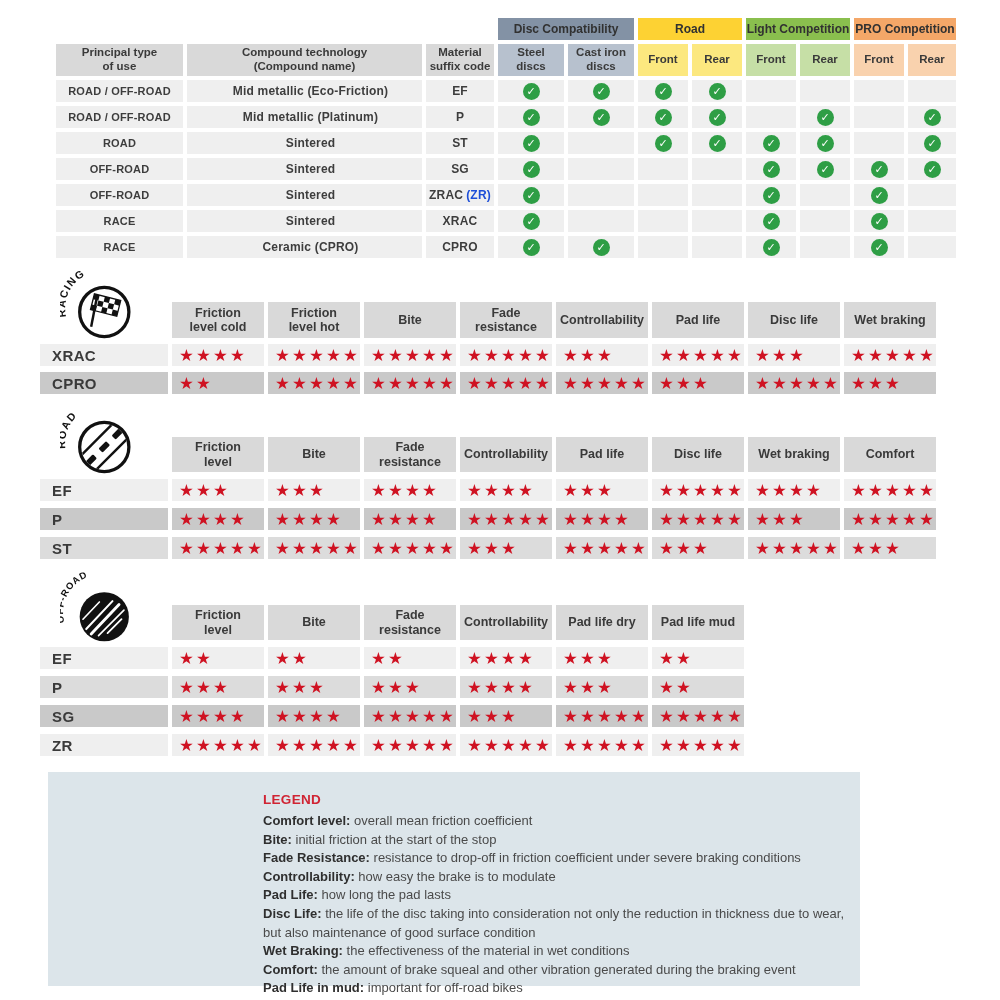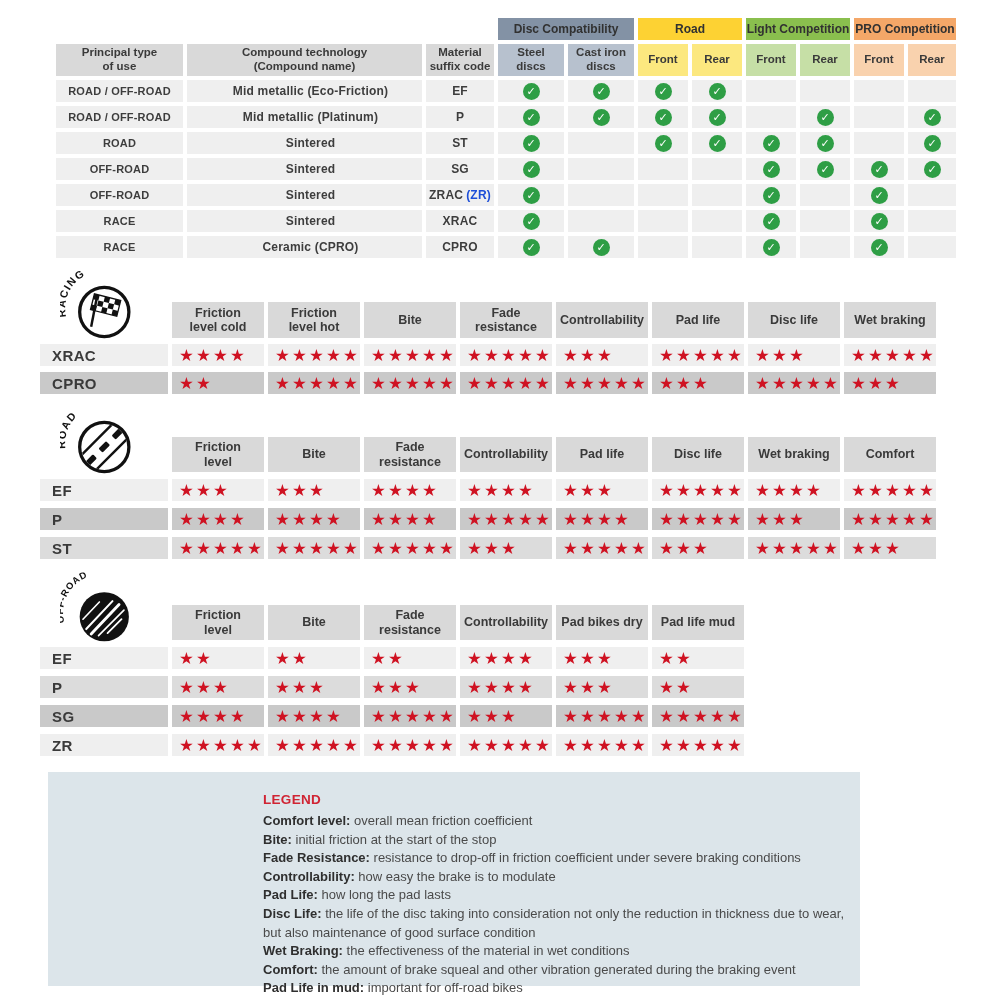--- a/index.html
+++ b/index.html
@@ -312,21 +312,21 @@
   </div>
 
   <div class="rt rt-off">
     <div></div>
     <div class="cell rh">Friction
 level</div>
     <div class="cell rh">Bite</div>
     <div class="cell rh">Fade
 resistance</div>
     <div class="cell rh">Controllability</div>
-    <div class="cell rh">Pad bikes dry</div>
+    <div class="cell rh">Pad life dry</div>
     <div class="cell rh">Pad life mud</div>
 
     <div class="rlbl sh-light">EF</div>
     <div class="stars sh-light">★★</div>
     <div class="stars sh-light">★★</div>
     <div class="stars sh-light">★★</div>
     <div class="stars sh-light">★★★★</div>
     <div class="stars sh-light">★★★</div>
     <div class="stars sh-light">★★</div>
 

